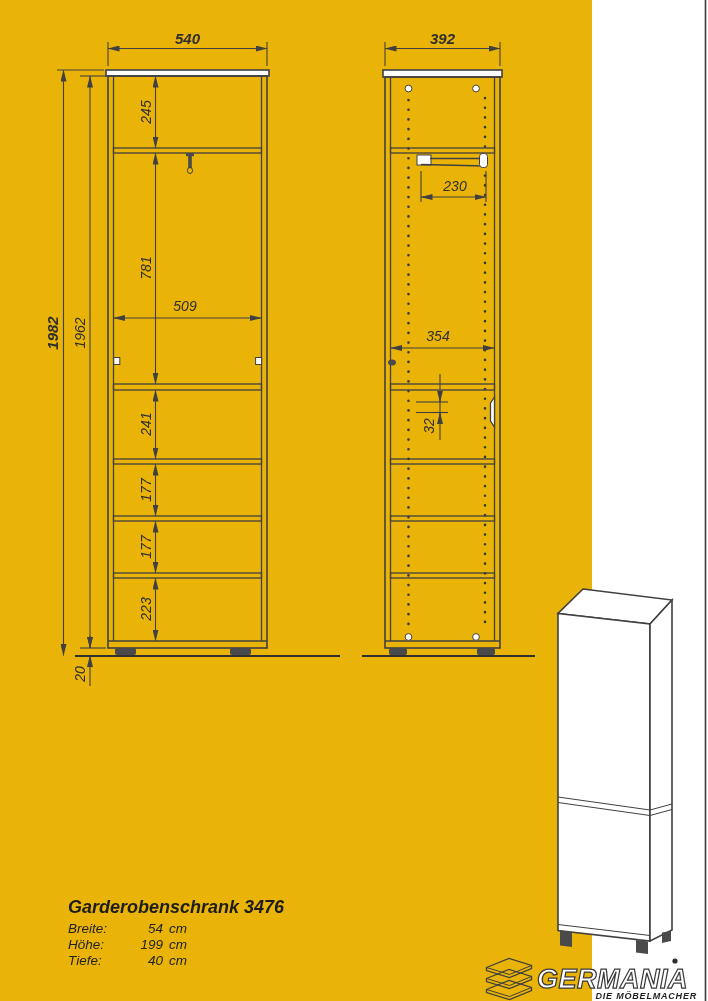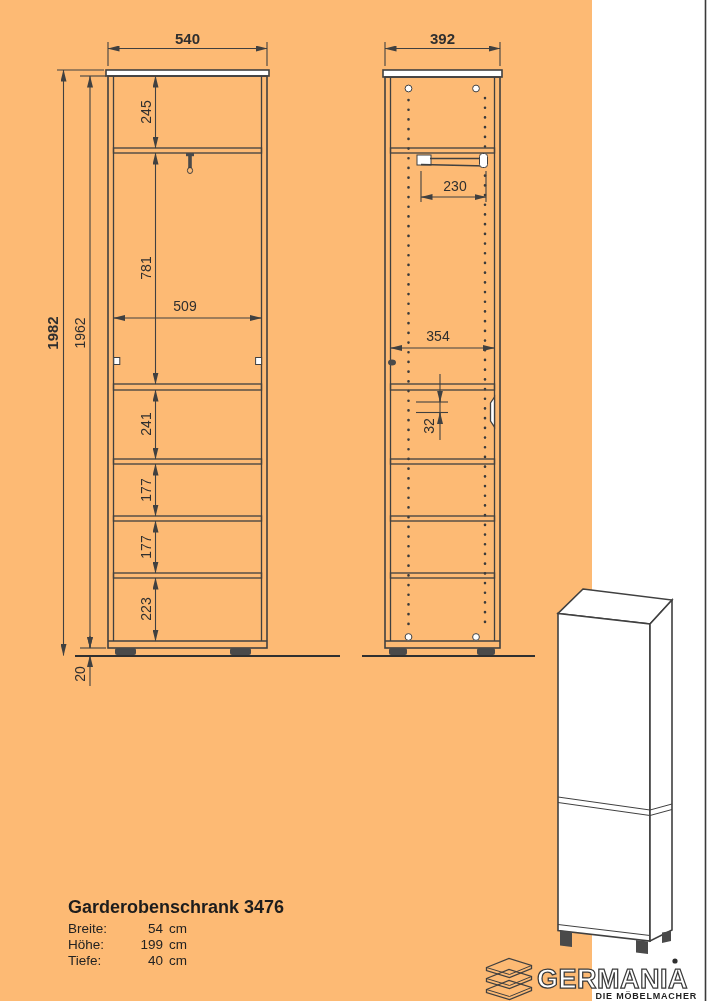--- a/index.html
+++ b/index.html
@@ -1,18 +1,18 @@
 <!DOCTYPE html>
 <html><head>
 <meta charset="utf-8">
 <style>
   html,body { margin:0; padding:0; }
   body { width:708px; height:1001px; background:#ffffff; overflow:hidden;
          font-family:"Liberation Sans", sans-serif; }
-  .page { position:relative; width:592px; height:1001px; background:#fdba74; }
+  .page { position:relative; width:592px; height:1001px; background:#eab308;font-style:italic; }
   svg { display:block; }
 
   
   .ln   { stroke:#404040; fill:none; stroke-width:1.3; }
   .thk  { stroke-width:1.6; }
   .thin { stroke-width:1; }
   .dimln{ stroke:#404040; fill:none; stroke-width:1.1; }
   .fillw{ fill:#ffffff; }
   .dark { fill:#4a4a4a; stroke:none; }
   .dots { stroke:#3a3a3a; stroke-width:2.6; stroke-dasharray:0.1 9.6; stroke-linecap:round; fill:none; }

